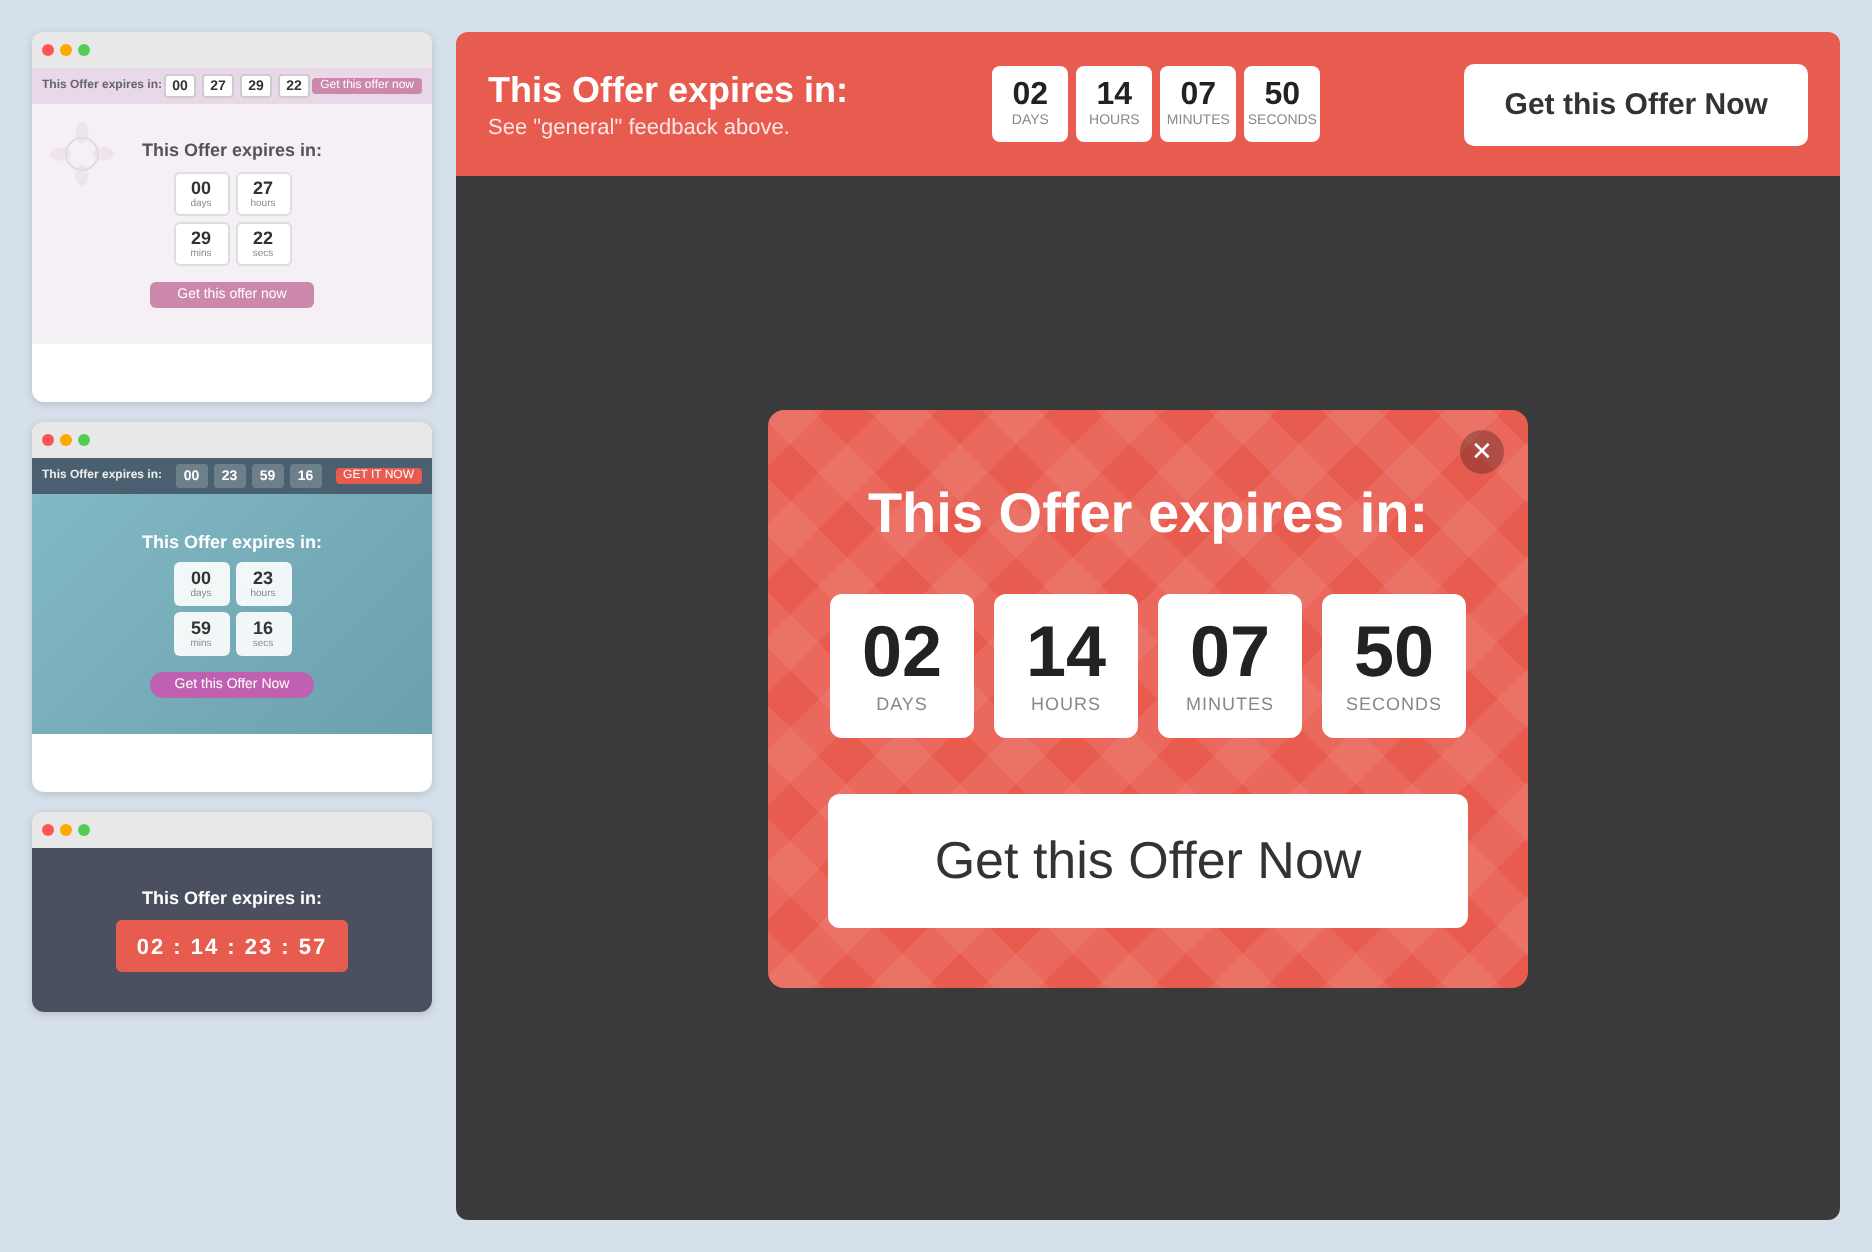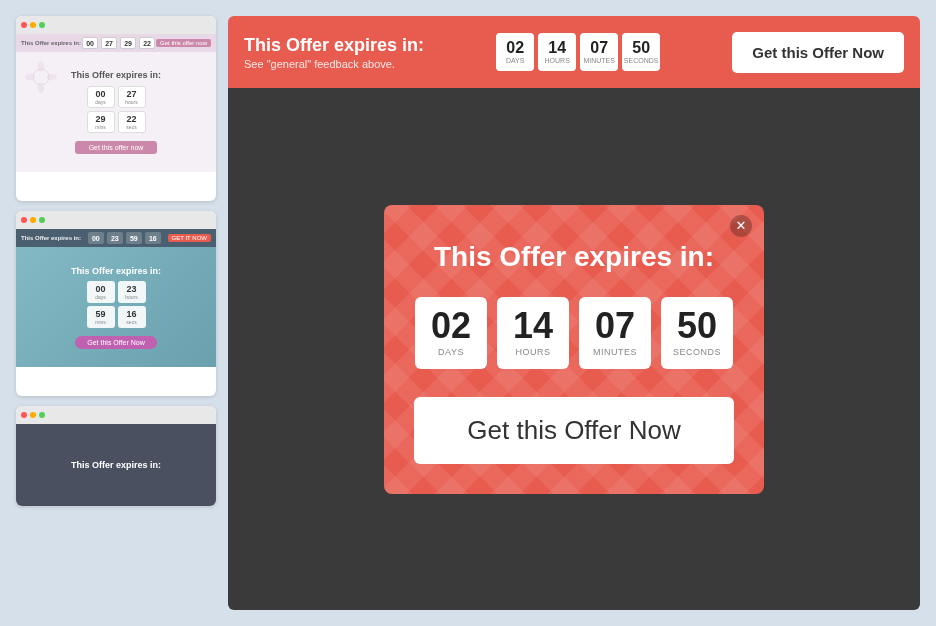--- a/index.html
+++ b/index.html
@@ -616,20 +616,23 @@
     </div>
 
     <div class="sidebar-card card3">
       <div class="card3-titlebar">
         <span class="dot red"></span>
         <span class="dot yellow"></span>
         <span class="dot green"></span>
       </div>
       <div class="card3-body">
         <span class="card3-title">This Offer expires in:</span>
+        <div class="card3-timer-bar">
+          <span class="card3-timer-text">02 : 14 : 23 : 57</span>
+        </div>
       </div>
     </div>
 
   </div>
 
   <div class="main-area">
 
     <div class="top-bar top-bar-wrapper">
       <div class="top-bar-left">
         <span class="top-bar-title">This Offer expires in:</span>

